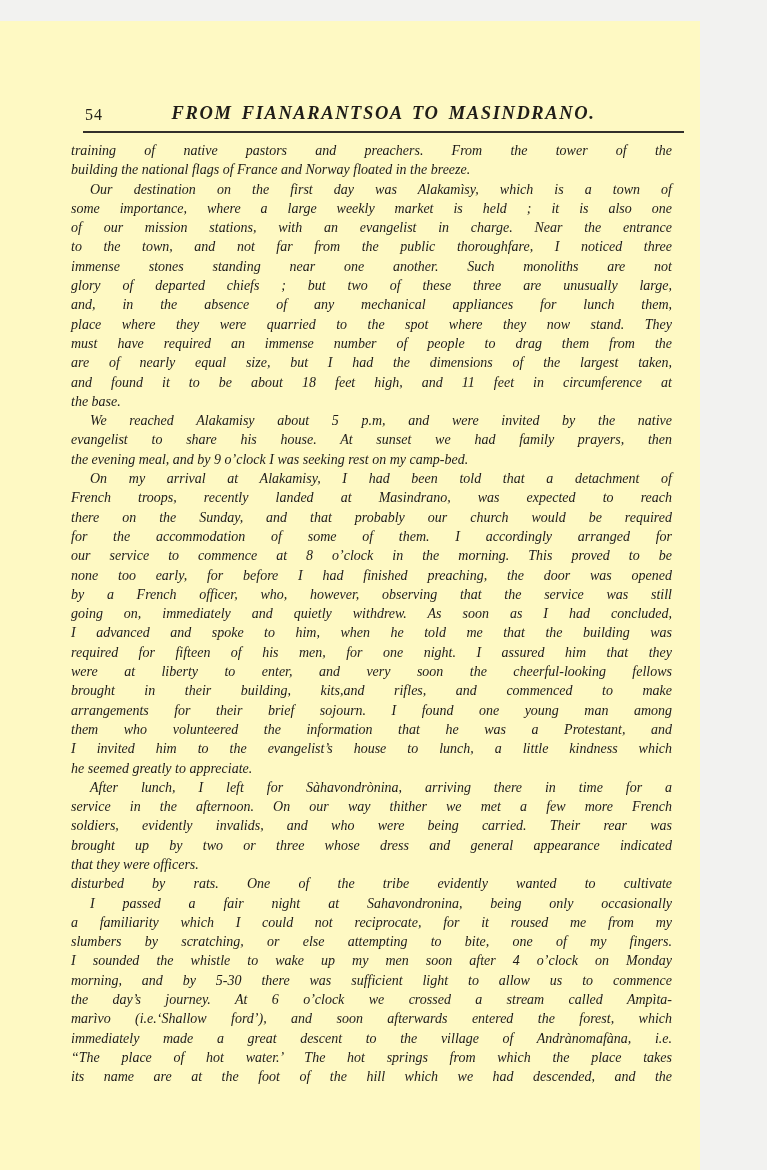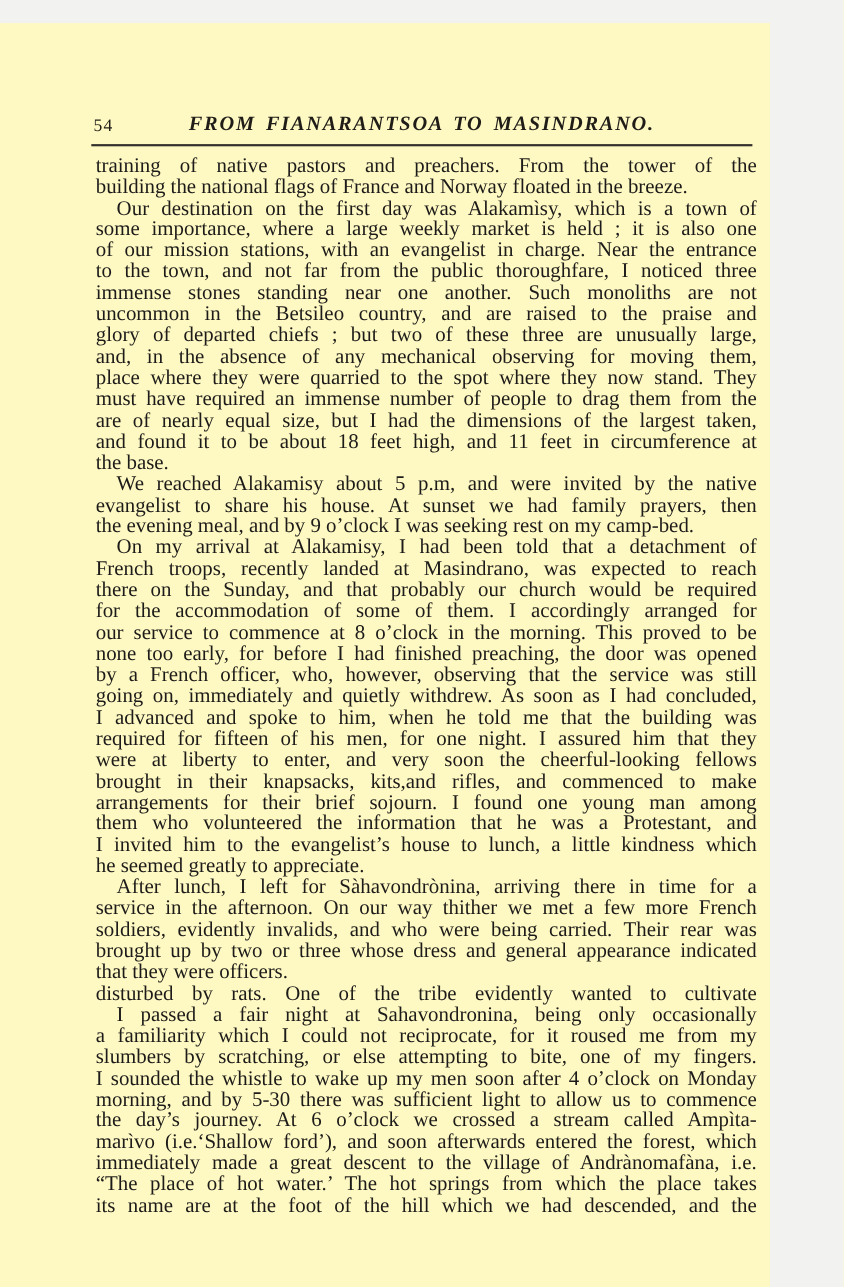--- a/index.html
+++ b/index.html
@@ -42,23 +42,24 @@
   }
   .header-rule {
     position: absolute;
     top: 110px; left: 83px; width: 601px;
     height: 2px;
     background: #33302b;
     border: none;
   }
   .text-block {
     position: absolute;
-    top: 120px; left: 87px; width: 601px;
-    font-size: 19px;
+    top: 120px; left: 71px; width: 601px;
+    font-size: 14px;
     line-height: 19.3px;
+    font-style: italic;
   }
   .line {
     text-align: justify;
     text-align-last: justify;
     white-space: nowrap;
   }
   .line.para-end { text-align-last: left; white-space: normal; }
   .line.indent { text-indent: 19px; }
 </style>
 </head>
@@ -74,43 +75,42 @@
   <div class="header-rule"></div>
 
   <div class="text-block">
       <div class="line">training of native pastors and preachers.  From the tower of the</div>
       <div class="line para-end">building the national flags of France and Norway floated in the breeze.</div>
       <div class="line indent">Our destination on the first day was Alakamìsy, which is a town of</div>
       <div class="line">some importance, where a large weekly market is held ; it is also one</div>
       <div class="line">of our mission stations, with an evangelist in charge.  Near the entrance</div>
       <div class="line">to the town, and not far from the public thoroughfare, I noticed three</div>
       <div class="line">immense stones standing near one another.  Such monoliths are not</div>
-      <div class="line">uncommon in the Betsileo country, and are raised to the praise and</div>
       <div class="line">glory of departed chiefs ; but two of these three are unusually large,</div>
-      <div class="line">and, in the absence of any mechanical observing for moving them,</div>
+      <div class="line">and, in the absence of any mechanical appliances for lunch them,</div>
       <div class="line">place where they were quarried to the spot where they now stand.  They</div>
       <div class="line">must have required an immense number of people to drag them from the</div>
       <div class="line">are of nearly equal size, but I had the dimensions of the largest taken,</div>
       <div class="line">and found it to be about 18 feet high, and 11 feet in circumference at</div>
       <div class="line para-end">the base.</div>
       <div class="line indent">We reached Alakamisy about 5 p.m, and were invited by the native</div>
       <div class="line">evangelist to share his house.  At sunset we had family prayers, then</div>
       <div class="line para-end">the evening meal, and by 9 o’clock I was seeking rest on my camp-bed.</div>
       <div class="line indent">On my arrival at Alakamisy, I had been told that a detachment of</div>
       <div class="line">French troops, recently landed at Masindrano, was expected to reach</div>
       <div class="line">there on the Sunday, and that probably our church would be required</div>
       <div class="line">for the accommodation of some of them.  I accordingly arranged for</div>
       <div class="line">our service to commence at 8 o’clock in the morning. This proved to be</div>
       <div class="line">none too early, for before I had finished preaching, the door was opened</div>
       <div class="line">by a French officer, who, however, observing that the service was still</div>
       <div class="line">going on, immediately and quietly withdrew. As soon as I had concluded,</div>
       <div class="line">I advanced and spoke to him, when he told me that the building was</div>
       <div class="line">required for fifteen of his men, for one night.  I assured him that they</div>
       <div class="line">were at liberty to enter, and very soon the cheerful-looking fellows</div>
-      <div class="line">brought in their knapsacks, kits,and rifles, and commenced to make</div>
+      <div class="line">brought in their building, kits,and rifles, and commenced to make</div>
       <div class="line">arrangements for their brief sojourn.  I found one young man among</div>
       <div class="line">them who volunteered the information that he was a Protestant, and</div>
       <div class="line">I invited him to the evangelist’s house to lunch, a little kindness which</div>
       <div class="line para-end">he seemed greatly to appreciate.</div>
       <div class="line indent">After lunch, I left for Sàhavondrònina, arriving there in time for a</div>
       <div class="line">service in the afternoon.  On our way thither we met a few more French</div>
       <div class="line">soldiers, evidently invalids, and who were being carried.  Their rear was</div>
       <div class="line">brought up by two or three whose dress and general appearance indicated</div>
       <div class="line para-end">that they were officers.</div>
       <div class="line">disturbed by rats.  One of the tribe evidently wanted to cultivate</div>

